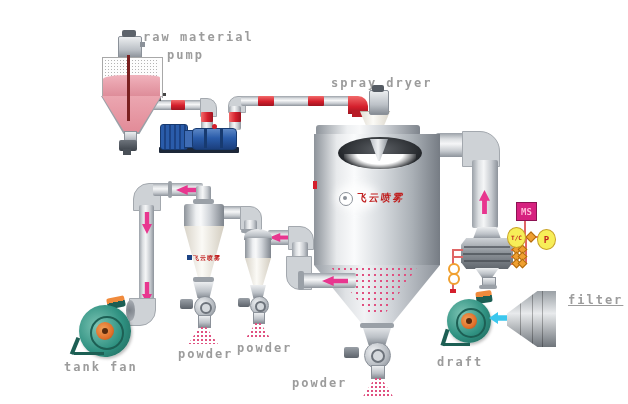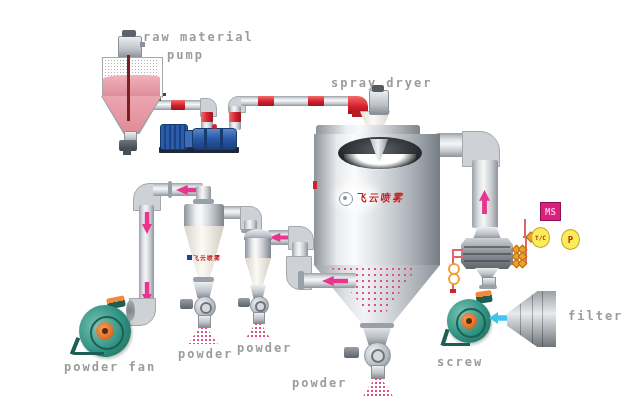--- a/index.html
+++ b/index.html
@@ -26,33 +26,33 @@
   .dots-pink{position:absolute;background-image:radial-gradient(var(--powder_pink) 0.9px,transparent 1.1px);background-size:4px 4px;}
   .dots-gray{position:absolute;background-image:radial-gradient(#b3b3b3 0.8px,transparent 1px);background-size:3px 3px;}
   .metal-v{background:linear-gradient(180deg,#eceef0,#bcc1c7 60%,#878d95);}
   .metal-h{background:linear-gradient(90deg,#8d939a,#eef0f2 30%,#f8f9fa 42%,#cfd3d8 65%,#7e848c);}
   .ivory{background:linear-gradient(90deg,#d9d4c9,#fbfaf6 45%,#d3cdc0);}
   .ell{border-radius:50%;}
   .dia{position:absolute;background:#f0a030;border:1px solid #b06a10;transform:rotate(45deg);}
   .osym{position:absolute;border:2px solid #f0a030;border-radius:50%;background:#fff;}
   .redline{position:absolute;background:var(--line_red);}
   .inst{display:flex;align-items:center;justify-content:center;font-weight:bold;
-        font-family:"DejaVu Sans Mono","Liberation Mono",monospace;margin-left:24px;}
+        font-family:"DejaVu Sans Mono","Liberation Mono",monospace;}
 </style>
 </head>
 <body>
 
 <div class="canvas">
 
   <div class="lbl" style="left:143px;top:30px;">raw material</div>
   <div class="lbl" style="left:167px;top:48px;">pump</div>
   <div class="lbl" style="left:331px;top:76px;">spray dryer</div>
-  <div class="lbl" style="left:568px;top:309px;">filter</div>
-  <div class="lbl" style="left:437px;top:355px;">screw</div>
-  <div class="lbl" style="left:64px;top:360px;">powder fan</div>
+  <div class="lbl" style="left:568px;top:293px;text-decoration:underline;">filter</div>
+  <div class="lbl" style="left:437px;top:355px;">draft</div>
+  <div class="lbl" style="left:64px;top:360px;">tank fan</div>
   <div class="lbl" style="left:178px;top:347px;">powder</div>
   <div class="lbl" style="left:237px;top:341px;">powder</div>
   <div class="lbl" style="left:292px;top:376px;">powder</div>
 
   <div class="pipe-h" style="left:143px;top:100px;width:71px;height:10px;"></div>
   <div class="abs" style="left:152px;top:93px;width:14px;height:3px;background:#444;"></div>
   <div class="abs" style="left:158px;top:95px;width:3px;height:6px;background:#555;"></div>
   <div class="red-band" style="left:171px;top:100px;width:14px;height:10px;"></div>
   <div class="elbow" style="left:200px;top:98px;width:15px;height:17px;border-radius:0 10px 0 0;"></div>
   <div class="pipe-v" style="left:201px;top:112px;width:12px;height:18px;"></div>

